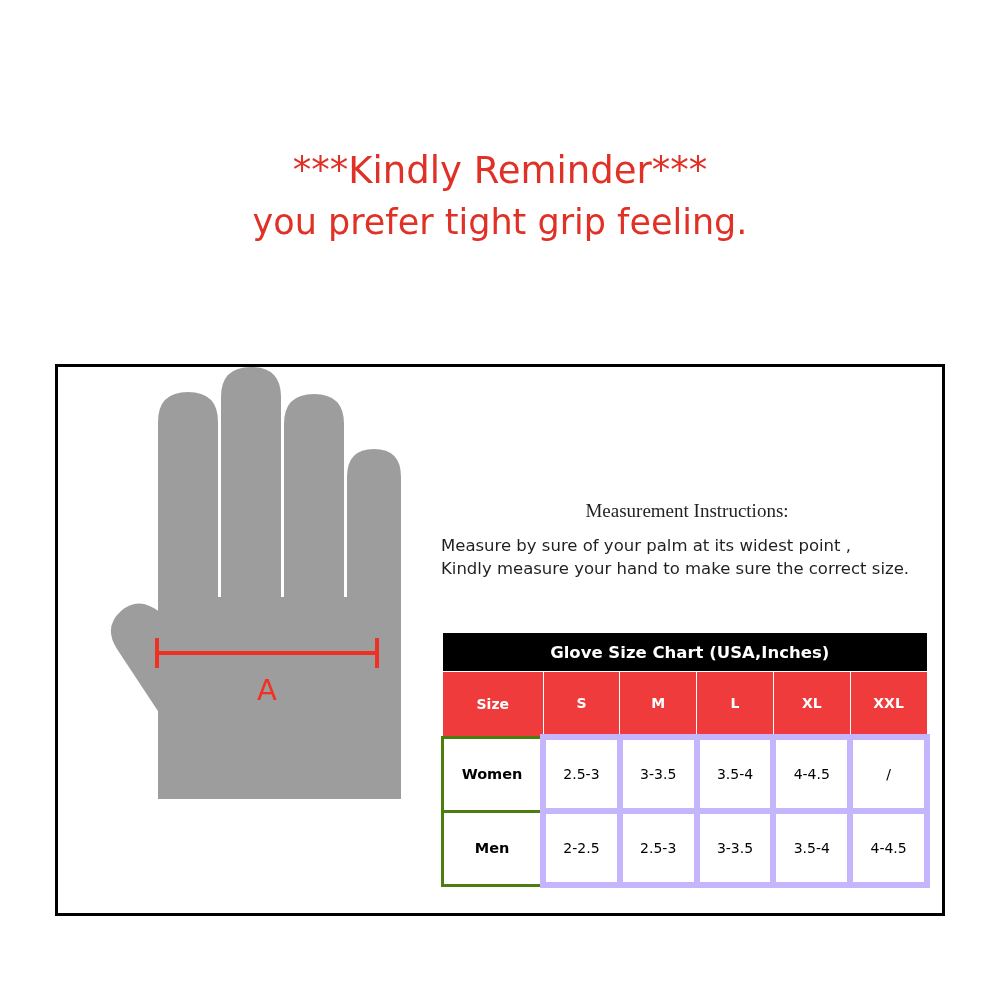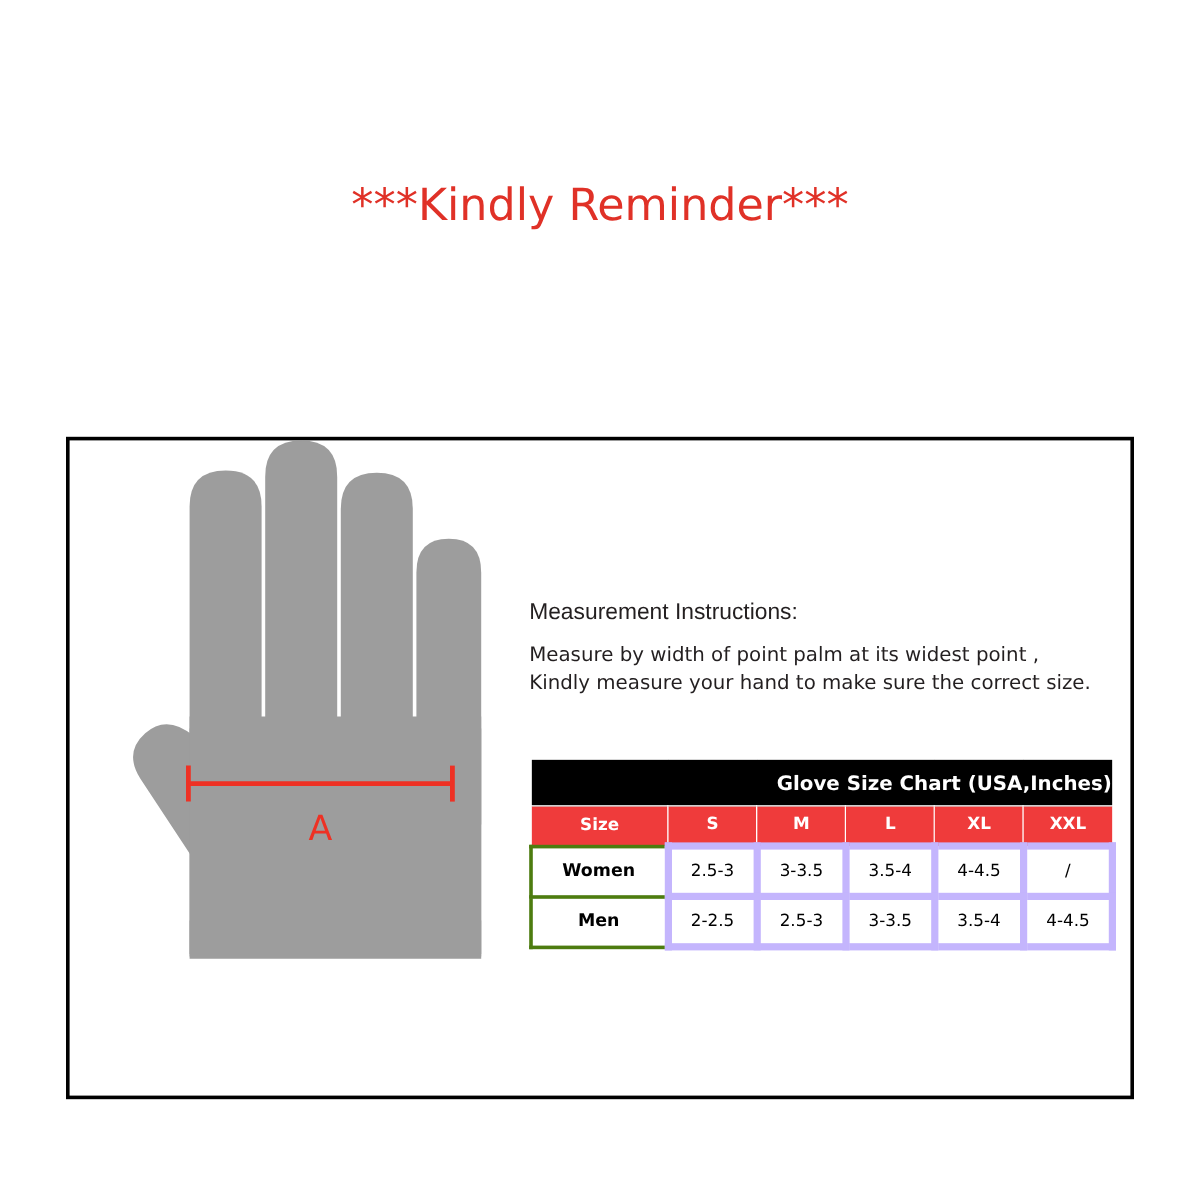--- a/index.html
+++ b/index.html
@@ -69,22 +69,23 @@
   .info {
     position: absolute;
     left: 383px;
     top: 133px;
     width: 492px;
   }
   .info-heading {
     font-size: 19px;
     color: #231f20;
     margin: 0 0 12px 0;
-    font-family: Liberation Sans, sans-serif;
+    font-family: Liberation Serif, serif;
     font-weight: 400;
+    text-align: center;
   }
   .info-p {
     font-size: 16.5px;
     color: #231f20;
     line-height: 23px;
     margin: 0;
     font-family: "DejaVu Sans", sans-serif;
   }
   .info-p.second {
   }
@@ -93,30 +94,30 @@
   .chart {
     position: absolute;
     left: 383px;
     top: 265px;
     width: 489px;
     border-collapse: collapse;
     font-family: "DejaVu Sans", sans-serif;
   }
   .chart td, .chart th {
     border: 1px solid #ffffff;
-    padding: 0;
+    padding: 16px;
     text-align: center;
     vertical-align: middle;
   }
   .chart .title-cell {
     background: #000000;
     color: #ffffff;
     font-size: 16.5px;
     font-weight: bold;
-    text-align: right;
+    text-align: center;
     padding: 9px 0 9px 10px;
     height: 20px;
   }
   .chart .hdr {
     background: #ef3b3b;
     color: #ffffff;
     font-size: 14px;
     font-weight: bold;
     height: 30px;
   }
@@ -137,20 +138,21 @@
   }
   .chart .hdr.first { border: 1px solid #ffffff; }
 </style>
 </head>
 <body>
 
 <div id="page">
 
   <div class="reminder">
     <div class="reminder-title">***Kindly Reminder***</div>
+    <div class="reminder-line">you prefer tight grip feeling.</div>
   </div>
 
   <div class="panel">
 
     <div class="hand-wrap">
       <svg width="390" height="546" viewBox="0 0 390 546" xmlns="http://www.w3.org/2000/svg">
 
         <g fill="#9d9d9d">
 
           <path d="M100 55 q0 -30 30 -30 q30 0 30 30 L160 300 L100 300 Z"></path>
@@ -176,21 +178,21 @@
           <line x1="99" y1="271" x2="99" y2="301"></line>
           <line x1="319" y1="271" x2="319" y2="301"></line>
           <line x1="99" y1="286" x2="319" y2="286"></line>
         </g>
         <text x="209" y="333" font-family="DejaVu Sans, sans-serif" font-size="29" fill="#ee3124" text-anchor="middle">A</text>
       </svg>
     </div>
 
     <div class="info">
       <div class="info-heading">Measurement Instructions:</div>
-      <div class="info-p">Measure by width of point palm at its widest point ,</div>
+      <div class="info-p">Measure by sure of your palm at its widest point ,</div>
       <div class="info-p second">Kindly measure your hand to make sure the correct size.</div>
     </div>
 
     <table class="chart">
       <tbody>
         <tr>
           <td class="title-cell" colspan="6">Glove Size Chart (USA,Inches)</td>
         </tr>
         <tr>
           <td class="hdr first">Size</td>

